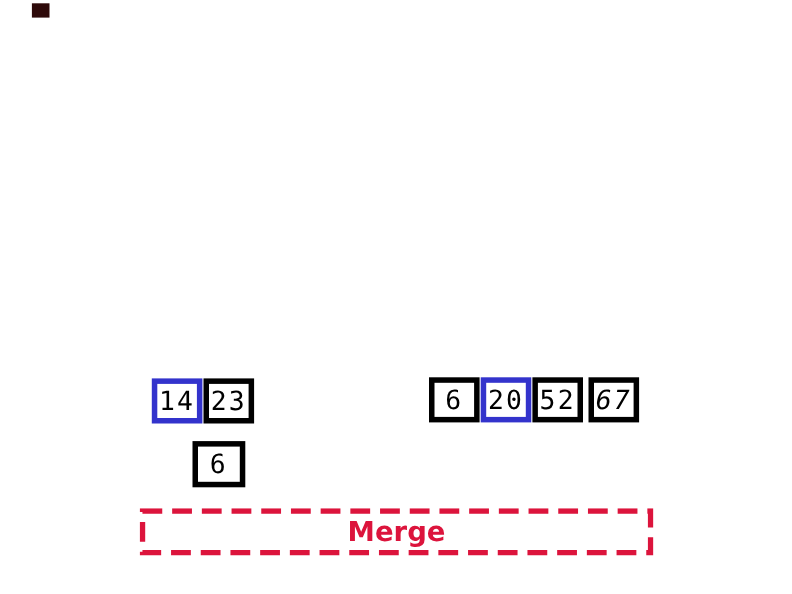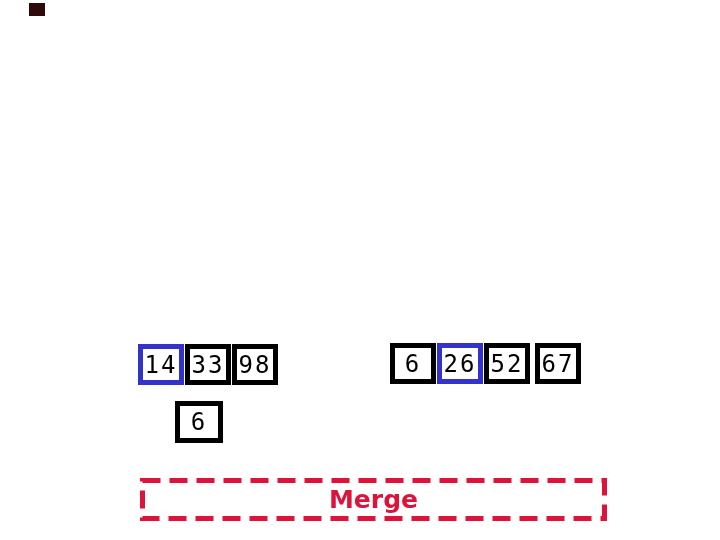--- a/index.html
+++ b/index.html
@@ -48,35 +48,35 @@
     font-size: 24px;
     letter-spacing: 2px;
     color: #000000;
     line-height: 1;
   }
   .cell.hl {
     border-color: #3333cc;
   }
   .cell.gap-left {
     margin-left: 4px;
+    font-style: italic;
   }
   .single-cell {
     position: absolute;
     left: 175px;
     top: 401px;
     width: 48px;
     height: 42px;
   }
   .merge-box {
     position: absolute;
-    left: 140px;
+    left: 127px;
     top: 462px;
     width: 467px;
     height: 43px;
-    margin-top: 16px;
   }
   .merge-box svg {
     position: absolute;
     left: 0;
     top: 0;
     display: block;
   }
   .merge-label {
     position: absolute;
     inset: 0;
@@ -93,33 +93,30 @@
 
 <div class="slide">
 
   <div class="corner-square"></div>
 
   <div class="array left-array">
     <div class="cell hl">
       <span>14</span>
     </div>
     <div class="cell">
-      <span>33</span>
-    </div>
-    <div class="cell">
-      <span>98</span>
+      <span>23</span>
     </div>
   </div>
 
   <div class="array right-array">
     <div class="cell">
       <span>6</span>
     </div>
     <div class="cell hl">
-      <span>26</span>
+      <span>20</span>
     </div>
     <div class="cell">
       <span>52</span>
     </div>
     <div class="cell gap-left">
       <span>67</span>
     </div>
   </div>
 
   <div class="cell single-cell">

